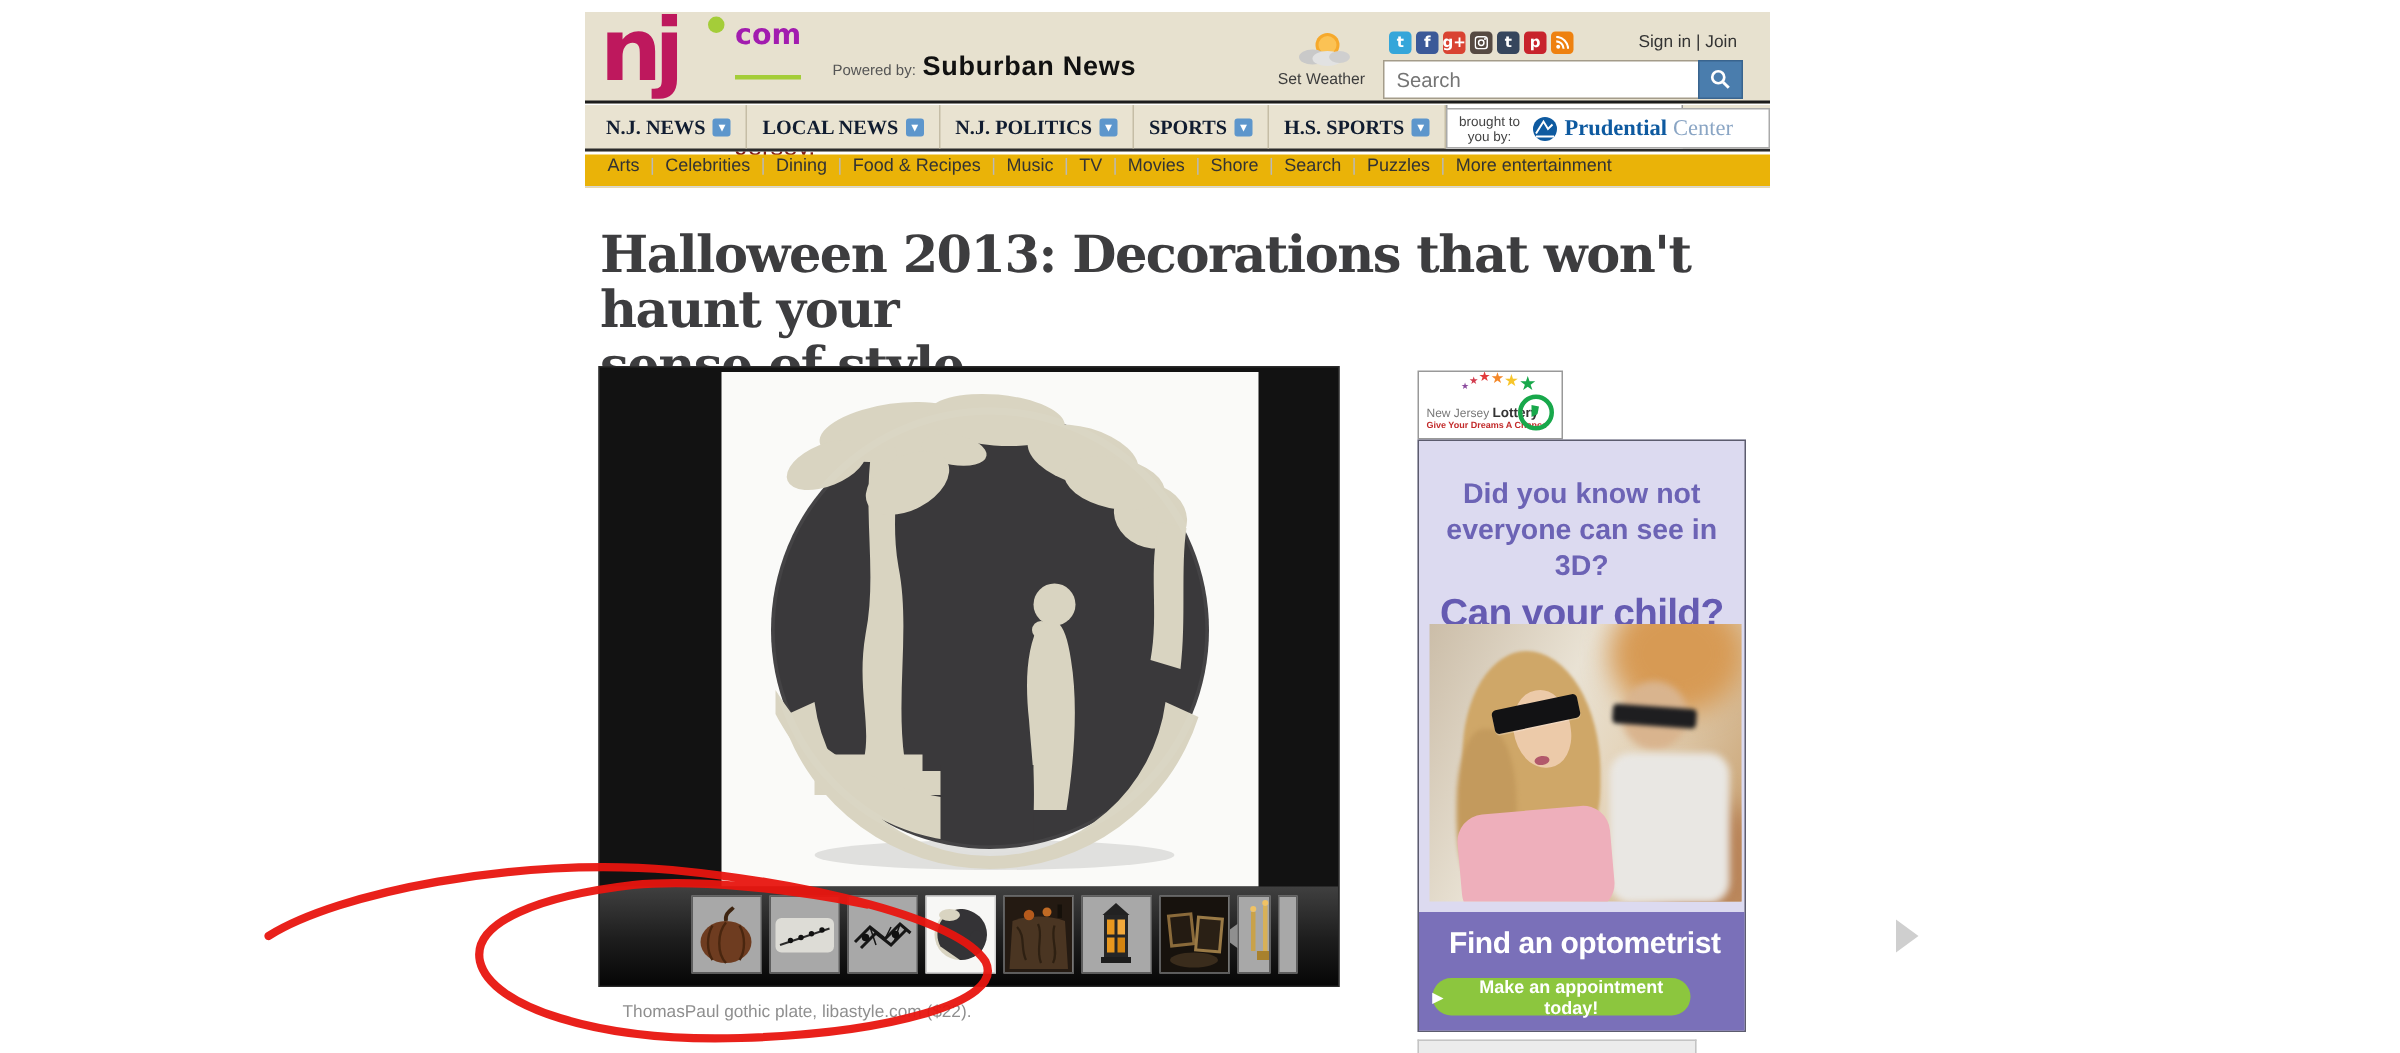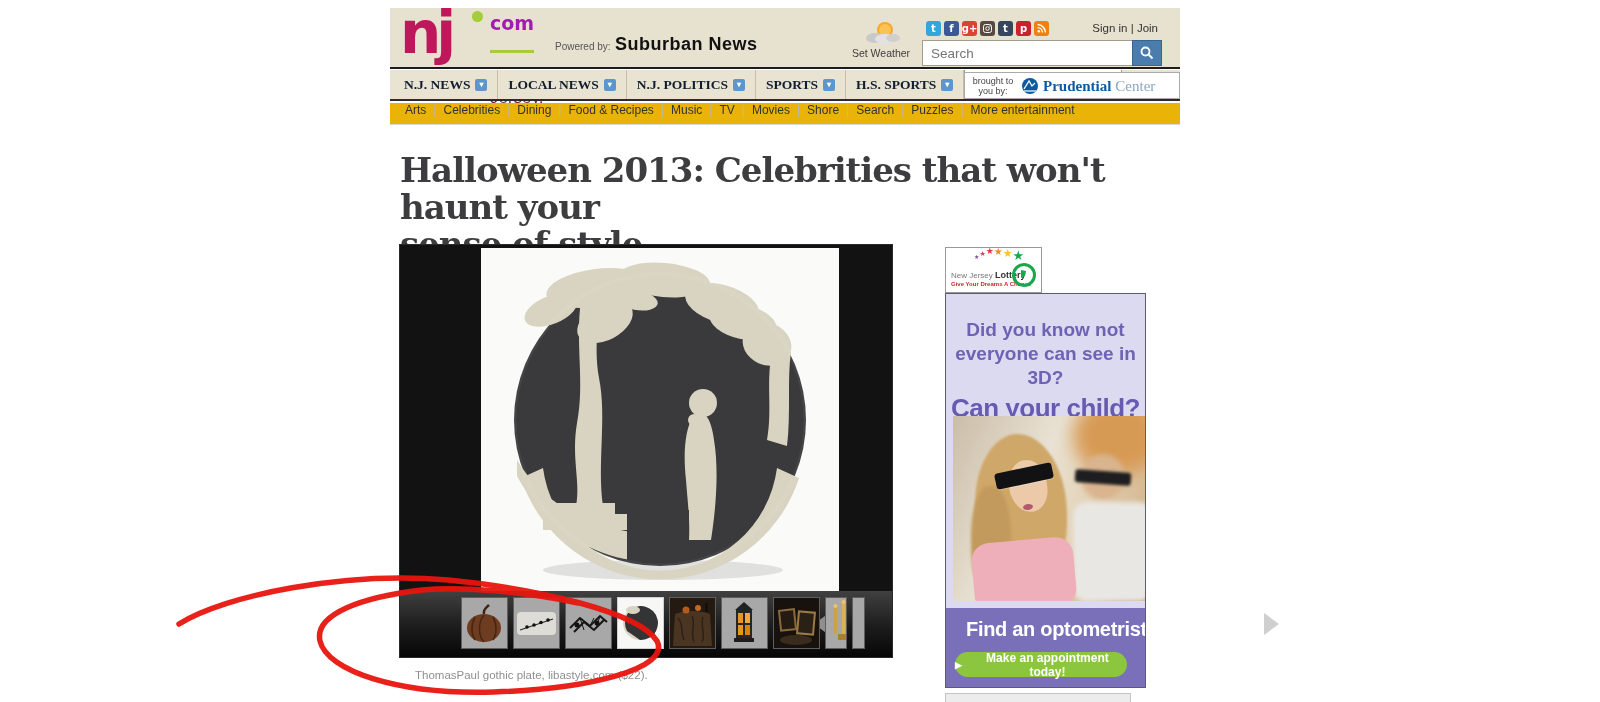--- a/index.html
+++ b/index.html
@@ -91,21 +91,21 @@
   
   .lottery { position:absolute; left:945px; top:247px; width:97px; height:46px; background:#fff;
     border:1px solid #999; cursor:pointer; overflow:hidden; }
   .stars { position:absolute; left:28px; top:2px; font-size:9px; line-height:9px; }
   .stars span { display:inline-block; }
   .lot-name { position:absolute; left:5px; top:22px; font-size:8px; color:#777; white-space:nowrap; }
   .lot-name b { color:#333; font-size:9px; }
   .lot-tag { position:absolute; left:5px; top:33px; font-size:6px; color:#c22a2a; font-weight:bold; white-space:nowrap;}
   .lot-circle { position:absolute; right:4px; top:14px; }
 
-  .ad3d { position:absolute; left:945px; top:293px; width:201px; height:395px;
+  .ad3d { position:absolute; left:945px; top:293px; width:219px; height:395px;
     background:#dcdaf0; border:1px solid #5c5c6e; overflow:hidden; cursor:pointer; }
   .ad-copy { padding-top:24px; text-align:center; color:#6c63b5; font-weight:bold; }
   .ad-copy .l1 { font-size:19px; line-height:24px; }
   .ad-copy .l2 { font-size:19px; line-height:24px; }
   .ad-copy .l3 { font-size:26px; line-height:32px; margin-top:2px; color:#655bb2; letter-spacing:-0.5px; }
   .ad-photo { position:absolute; left:7px; top:122px; width:208px; height:185px; overflow:hidden;
     background:linear-gradient(115deg,#cbbda8 0%,#e9e2d4 38%,#e4d3b8 60%,#c49a67 100%); }
   .blob { position:absolute; border-radius:50%; filter:blur(9px); }
   .boy-head { position:absolute; left:128px; top:38px; width:44px; height:46px; border-radius:50%;
     background:#d9b48e; filter:blur(2.5px); }
@@ -257,21 +257,21 @@
     <a>Music</a>
     <a>TV</a>
     <a>Movies</a>
     <a>Shore</a>
     <a>Search</a>
     <a>Puzzles</a>
     <a>More entertainment</a>
   </div>
 
   <h1 class="headline">
-    <span>Halloween 2013: Celebrities that won't haunt your</span>
+    <span>Halloween 2013: Decorations that won't haunt your</span>
     <span>sense of style</span>
   </h1>
 
   <div class="gallery">
     <div class="mainimg">
       <svg width="358" height="343" viewBox="0 0 358 343">
         <ellipse cx="182" cy="322" rx="120" ry="10" fill="rgba(0,0,0,0.10)"></ellipse>
         <circle cx="179" cy="172" r="146" fill="#3a393b"></circle>
         <g fill="#d9d4c1">
 

